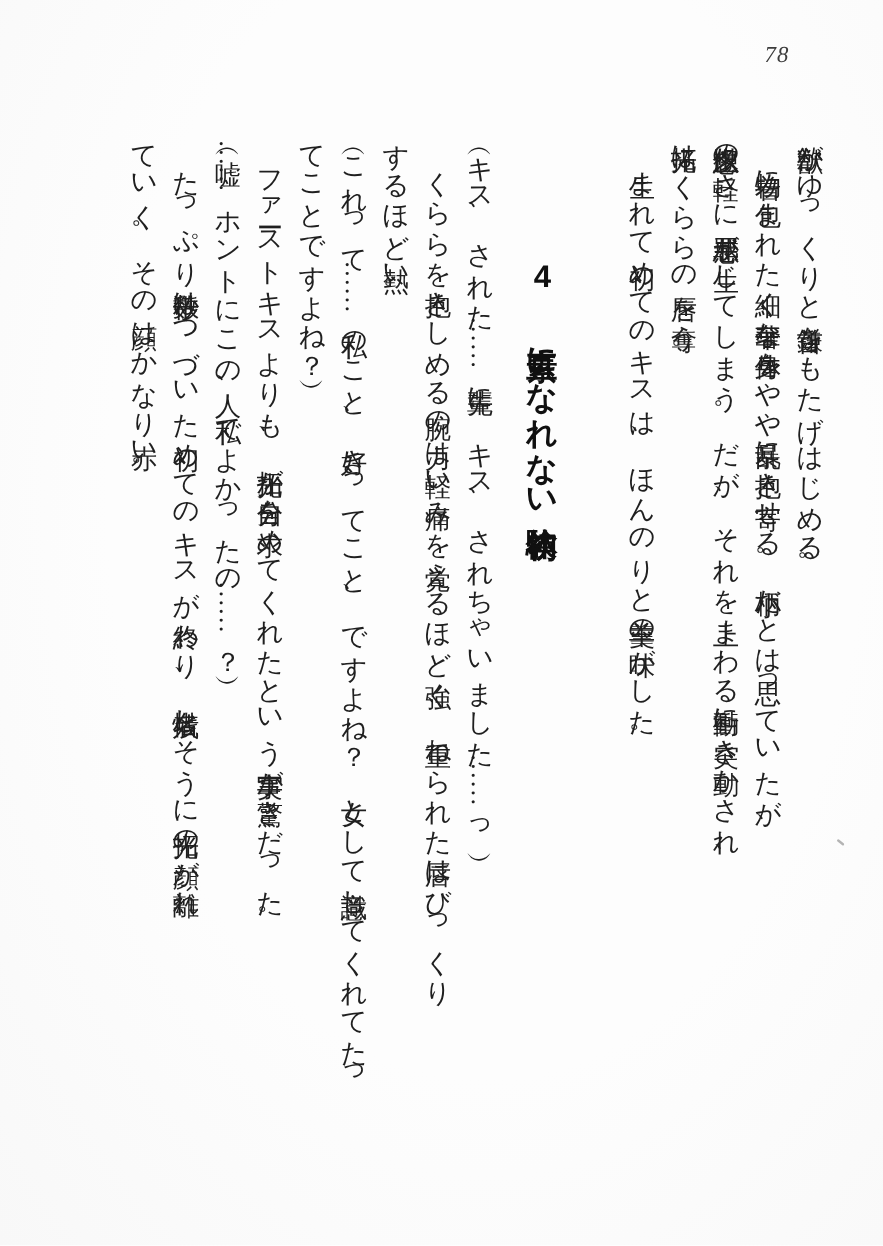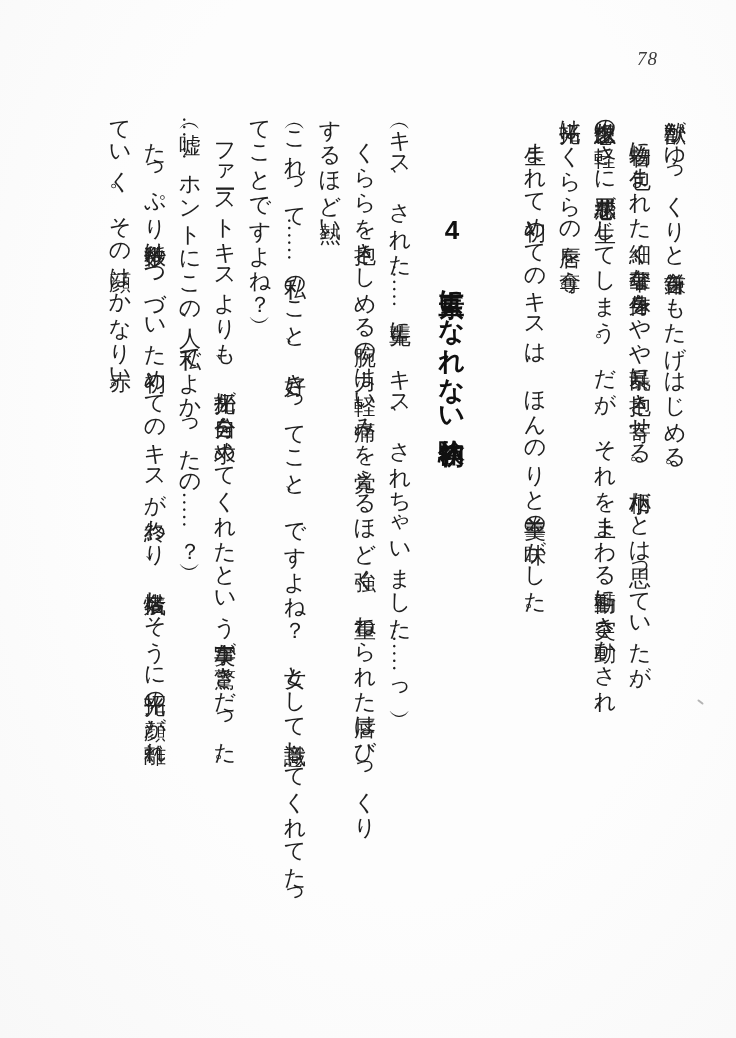--- a/index.html
+++ b/index.html
@@ -9,21 +9,21 @@
   }
   .page {
     position: relative;
     width: 736px;
     height: 1038px;
     overflow: hidden;
     background: radial-gradient(ellipse at 55% 40%, #fdfdfd 55%, #f8f8f8 100%);
   }
   .page-number {
     position: absolute;
-    top: 48px;
+    top: 36px;
     left: 637px;
     font-family: "Liberation Serif", "DejaVu Serif", serif;
     font-style: italic;
     font-size: 19px;
     letter-spacing: 1px;
     color: #3c3c3c;
   }
   .text-block {
     position: absolute;
     top: 105px;

